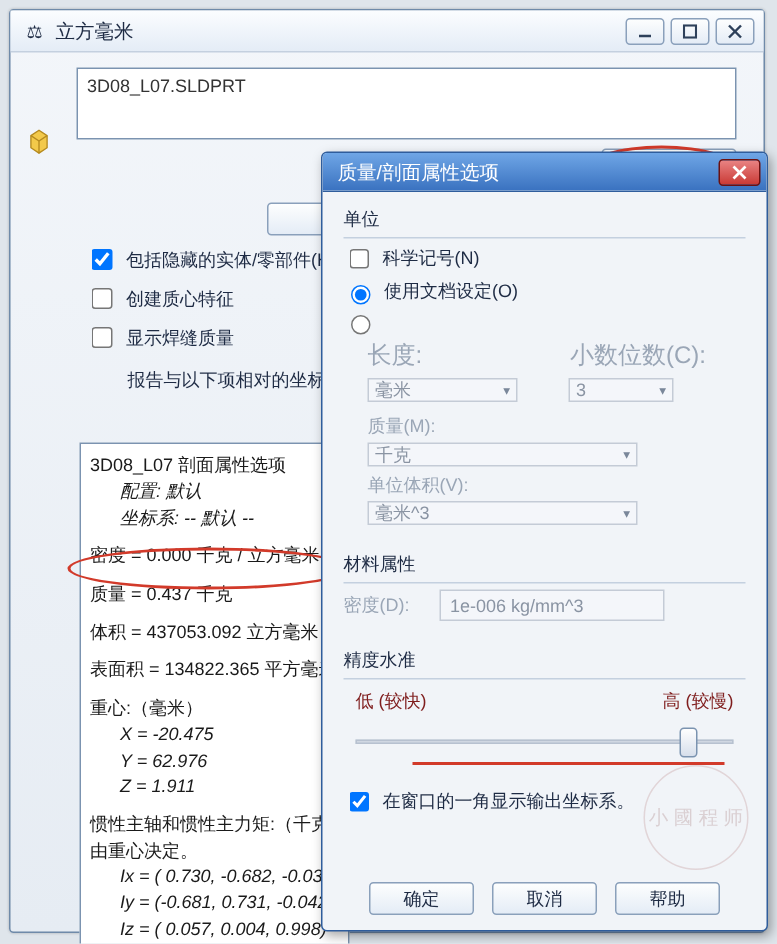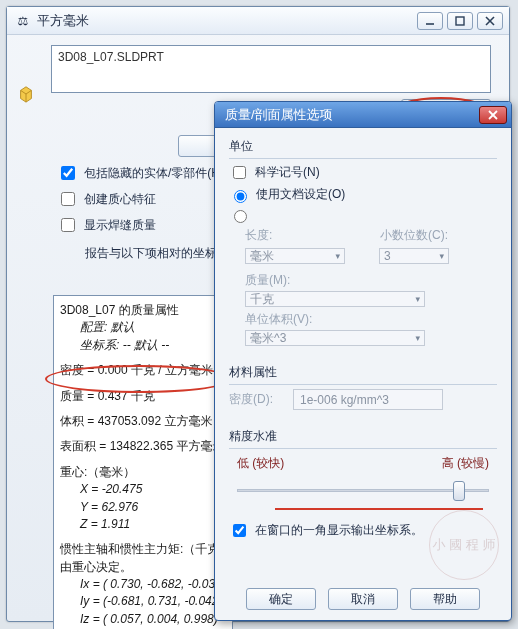--- a/index.html
+++ b/index.html
@@ -88,21 +88,21 @@
   }
   .dlg-close svg{width:10px;height:10px;}
   .dlg-body { padding:10px 14px 10px 14px; position:relative; height:calc(100% - 26px); }
 
   .group-title { font-size:12px; color:#1e2b44; border-bottom:1px solid #c4d0df; padding-bottom:3px; margin-bottom:2px;}
   .opt-row { display:flex; align-items:center; gap:6px; margin:4px 0; font-size:12px; color:#1e2b44;}
   .opt-row.disabled { color:#9aa6b6; }
   .opt-row input[type=radio], .opt-row input[type=checkbox]{width:13px;height:13px;}
 
   .pair { display:flex; gap:18px; margin:4px 0 2px 16px;}
-  .pair .col { flex:1; font-size:12px; color:#9aa6b6;}
+  .pair .col { flex:1; font-size:16px; color:#9aa6b6;}
   .select-dis {
     margin:2px 0 4px 16px; width:100px; height:16px;
     border:1px solid #c4cbd6; background:#f4f6fa; color:#8a94a3;
     font-size:12px; padding:1px 4px; display:flex; align-items:center; justify-content:space-between;
   }
   .select-dis .caret { font-size:9px; color:#7a879a;}
   .select-row { display:flex; gap:18px; }
   .label-dis { font-size:12px; color:#9aa6b6; margin:4px 0 0 16px;}
 
   .section-gap { height:14px; }
@@ -136,21 +136,21 @@
     color:rgba(150,100,100,.25); font-size:13px; pointer-events:none;
     text-align:center; line-height:1.2;
   }
 </style>
 </head>
 <body>
 
 <div class="win-main">
   <div class="titlebar">
     <span class="scale-icon">⚖</span>
-    <span class="title">平方毫米</span>
+    <span class="title">立方毫米</span>
     <div class="winbtns">
       <div class="winbtn">
           <svg viewBox="0 0 10 10">
             <line x1="1" y1="8" x2="9" y2="8" stroke="#2d405a" stroke-width="1.6"></line>
           </svg>
         </div>
       <div class="winbtn">
           <svg viewBox="0 0 10 10">
             <rect x="1" y="1" width="8" height="8" fill="none" stroke="#2d405a" stroke-width="1.4"></rect>
           </svg>
@@ -200,21 +200,21 @@
       <span>创建质心特征</span>
     </label>
     <label class="check-row">
       <input type="checkbox" style="">
       <span>显示焊缝质量</span>
     </label>
 
     <div class="report-row">报告与以下项相对的坐标</div>
 
     <div class="report-panel">
-      <div>3D08_L07 的质量属性</div>
+      <div>3D08_L07 剖面属性选项</div>
       <div class="indent1">配置:    默认</div>
       <div class="indent1">坐标系:  -- 默认 --</div>
       <div class="sp"></div>
       <div>密度 = 0.000 千克 / 立方毫米</div>
       <div class="sp"></div>
       <div>质量 = 0.437 千克</div>
       <div class="sp"></div>
       <div>体积 = 437053.092 立方毫米</div>
       <div class="sp"></div>
       <div>表面积 = 134822.365 平方毫米</div>

